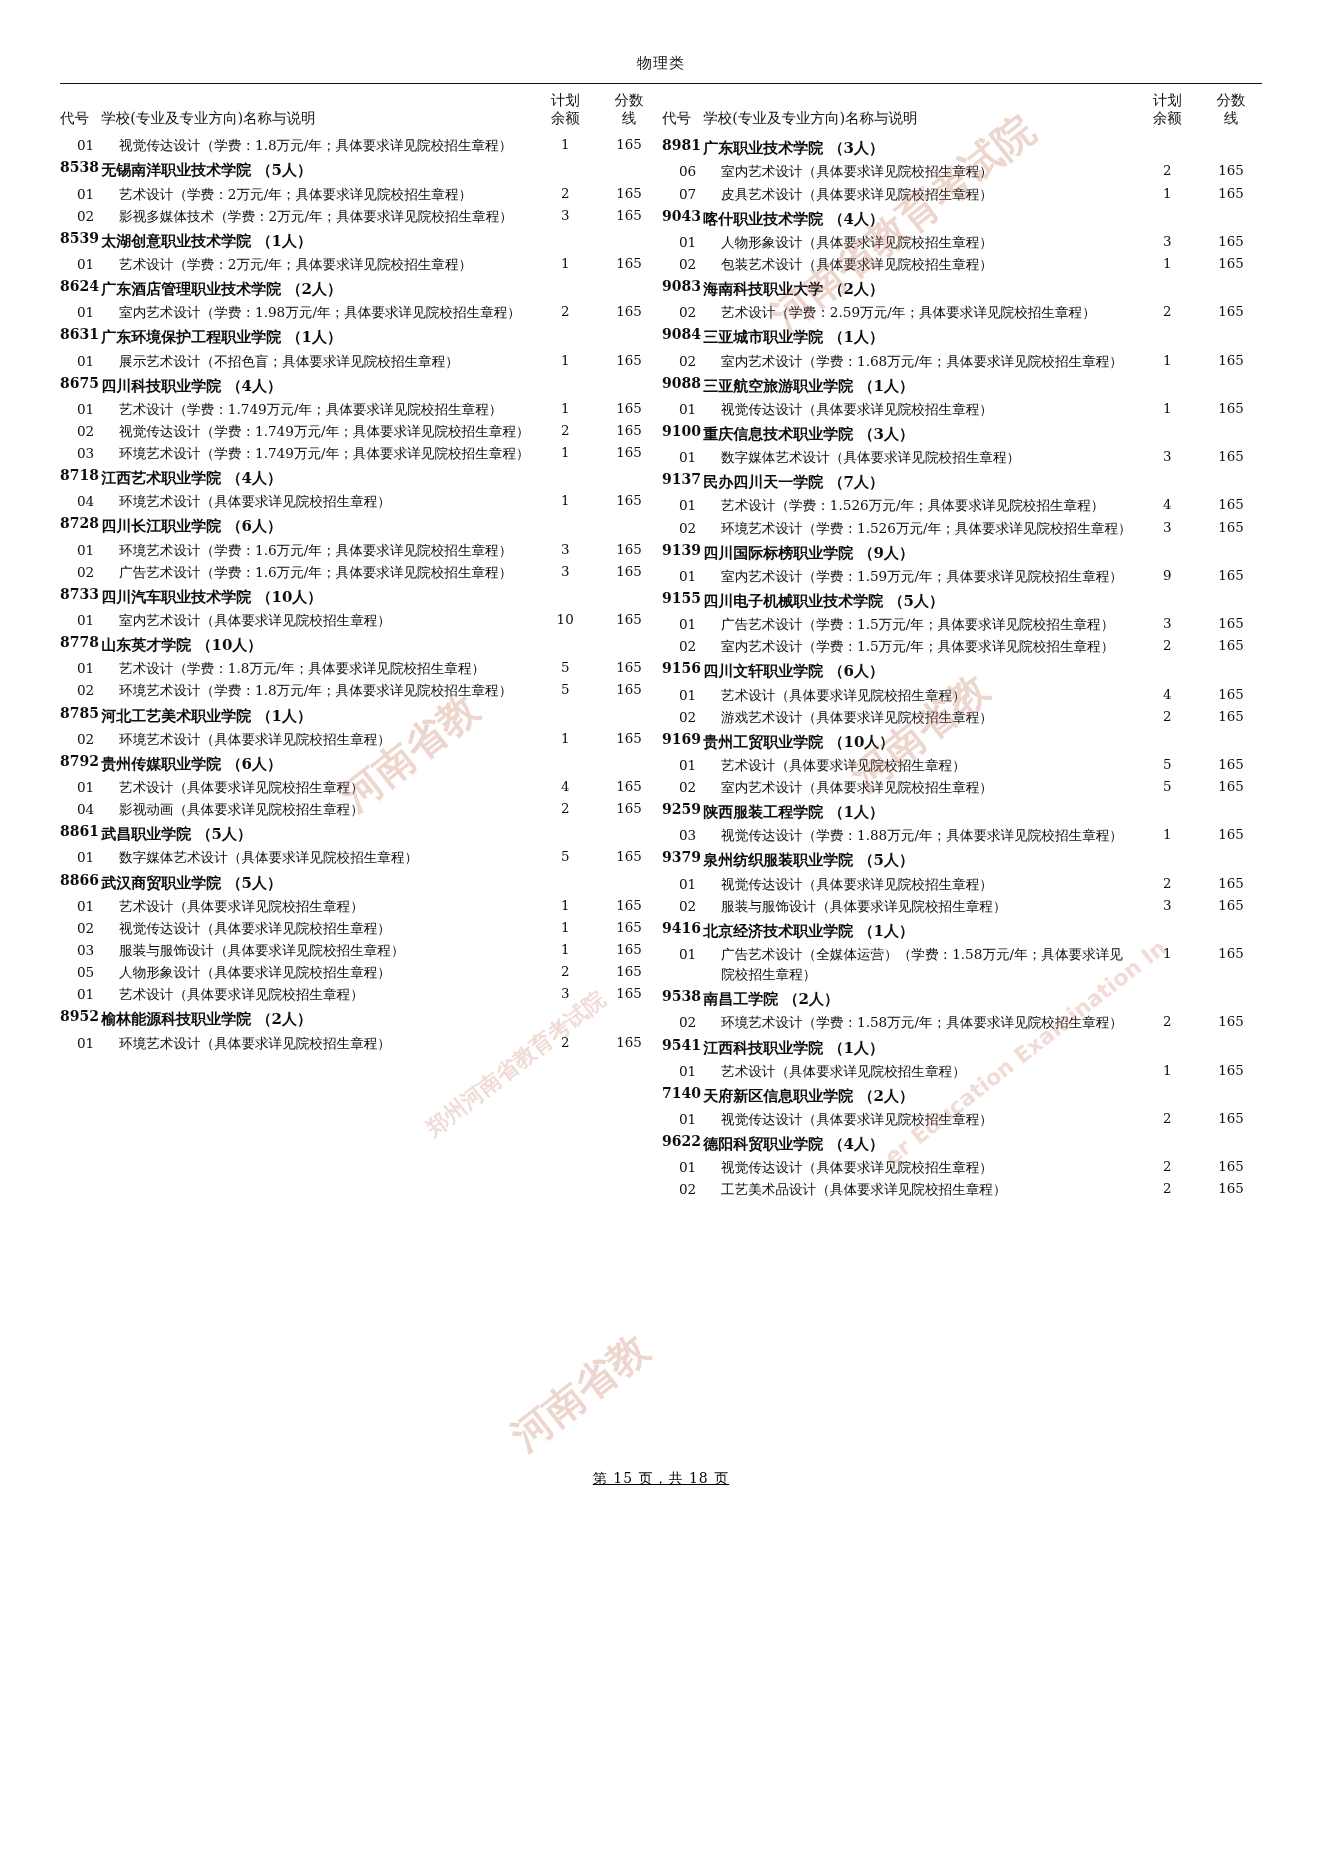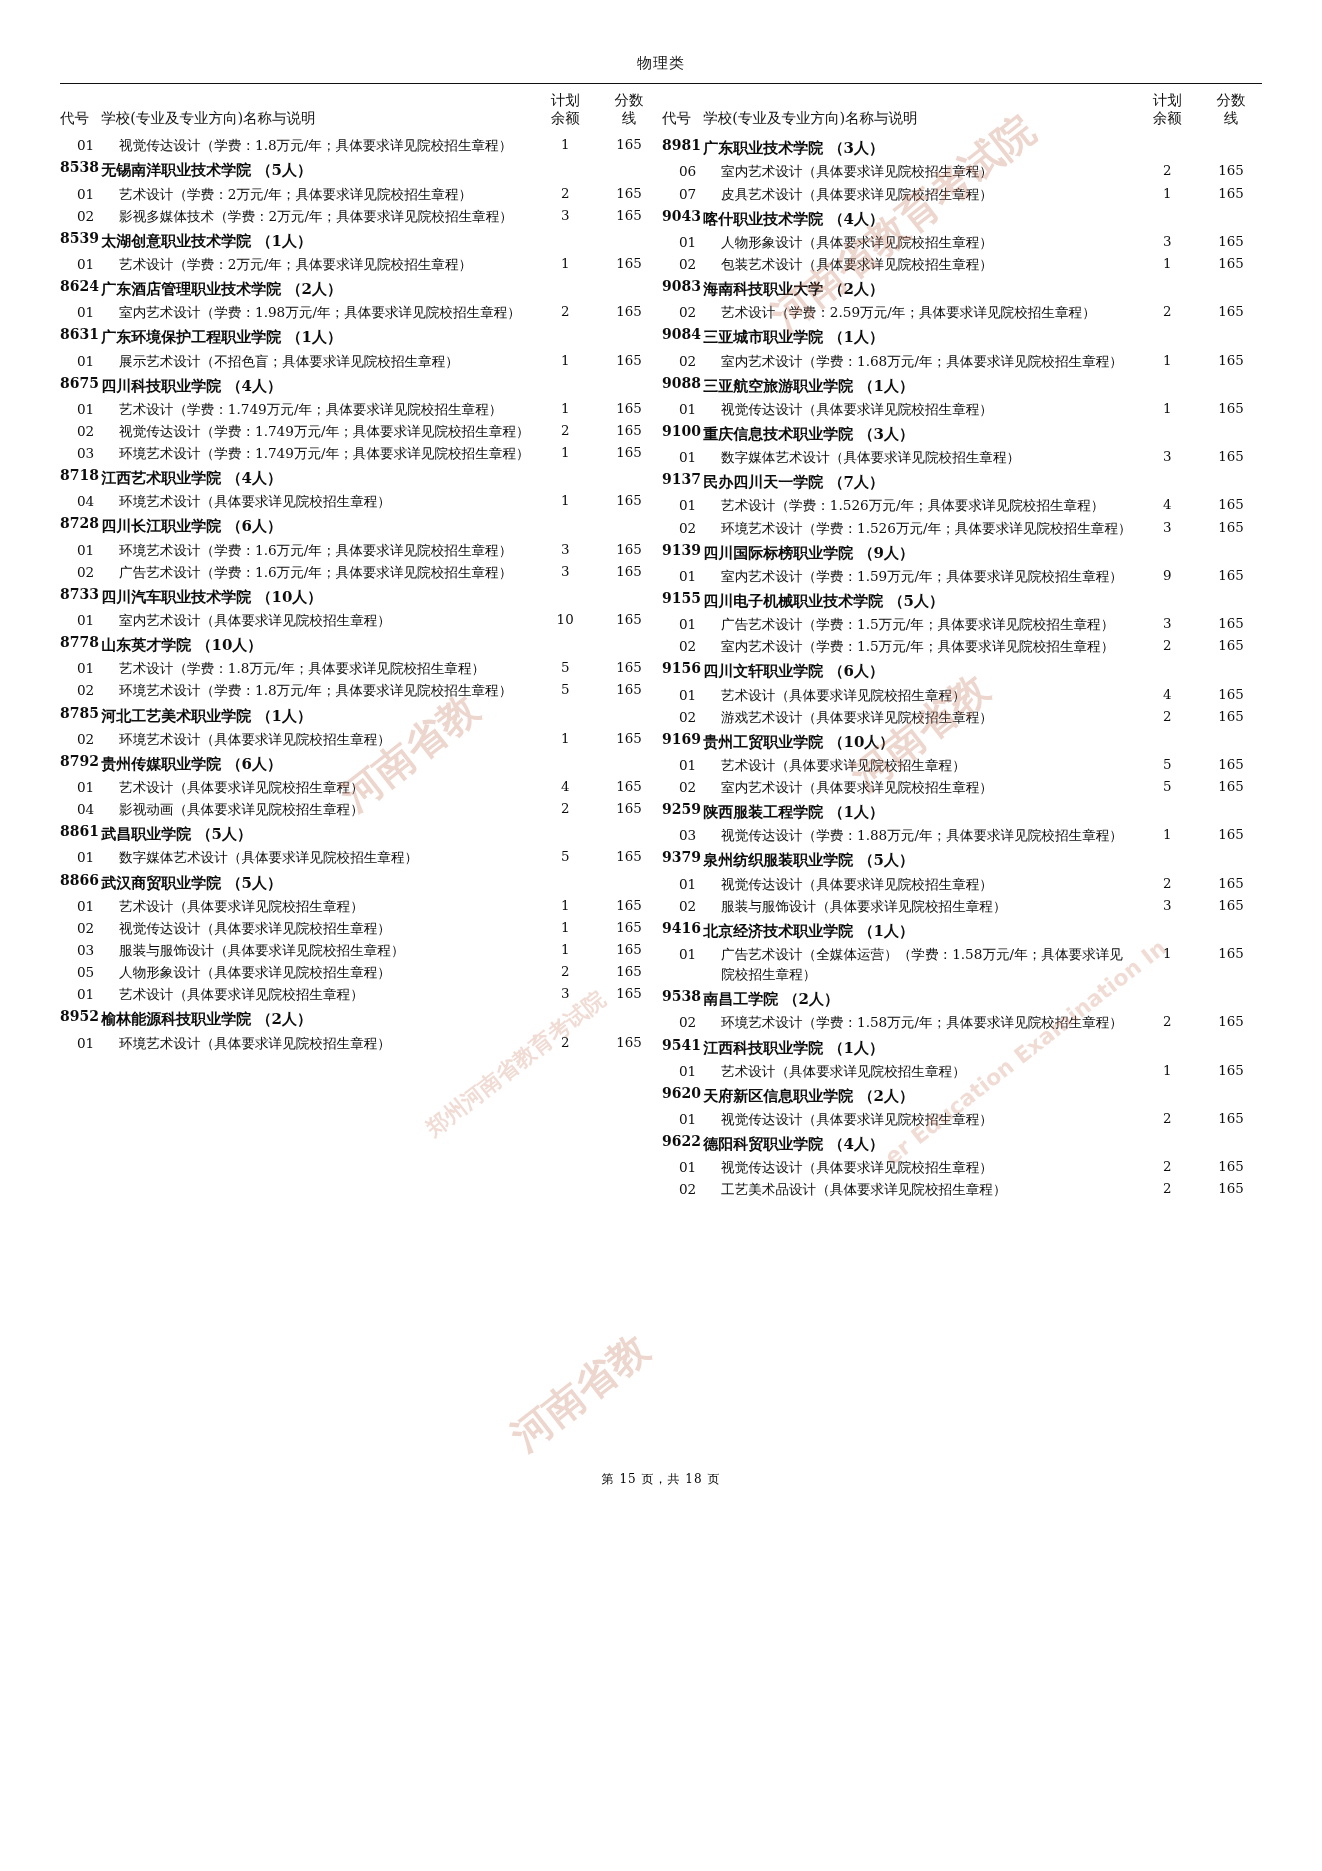--- a/index.html
+++ b/index.html
@@ -108,22 +108,23 @@
   }
   tr.major td.code {
     padding-right: 7px;
   }
   .footer {
     position: absolute;
     left: 0;
     right: 0;
     bottom: 44px;
     text-align: center;
-    font-size: 12px;
+    font-size: 14px;
     letter-spacing: 1px;
+    text-decoration: underline;
   }
   
   .watermark {
     position: absolute;
     inset: 0;
     pointer-events: none;
     overflow: hidden;
     z-index: 5;
   }
   .wm {
@@ -666,21 +667,21 @@
               <td class="num"></td>
               <td class="num"></td>
             </tr>
             <tr class="major">
               <td class="code">01</td>
               <td class="name">艺术设计（具体要求详见院校招生章程）</td>
               <td class="num">1</td>
               <td class="num">165</td>
             </tr>
             <tr class="school">
-              <td class="code">9620</td>
+              <td class="code">7140</td>
               <td class="name">天府新区信息职业学院 （2人）</td>
               <td class="num"></td>
               <td class="num"></td>
             </tr>
             <tr class="major">
               <td class="code">01</td>
               <td class="name">视觉传达设计（具体要求详见院校招生章程）</td>
               <td class="num">2</td>
               <td class="num">165</td>
             </tr>

